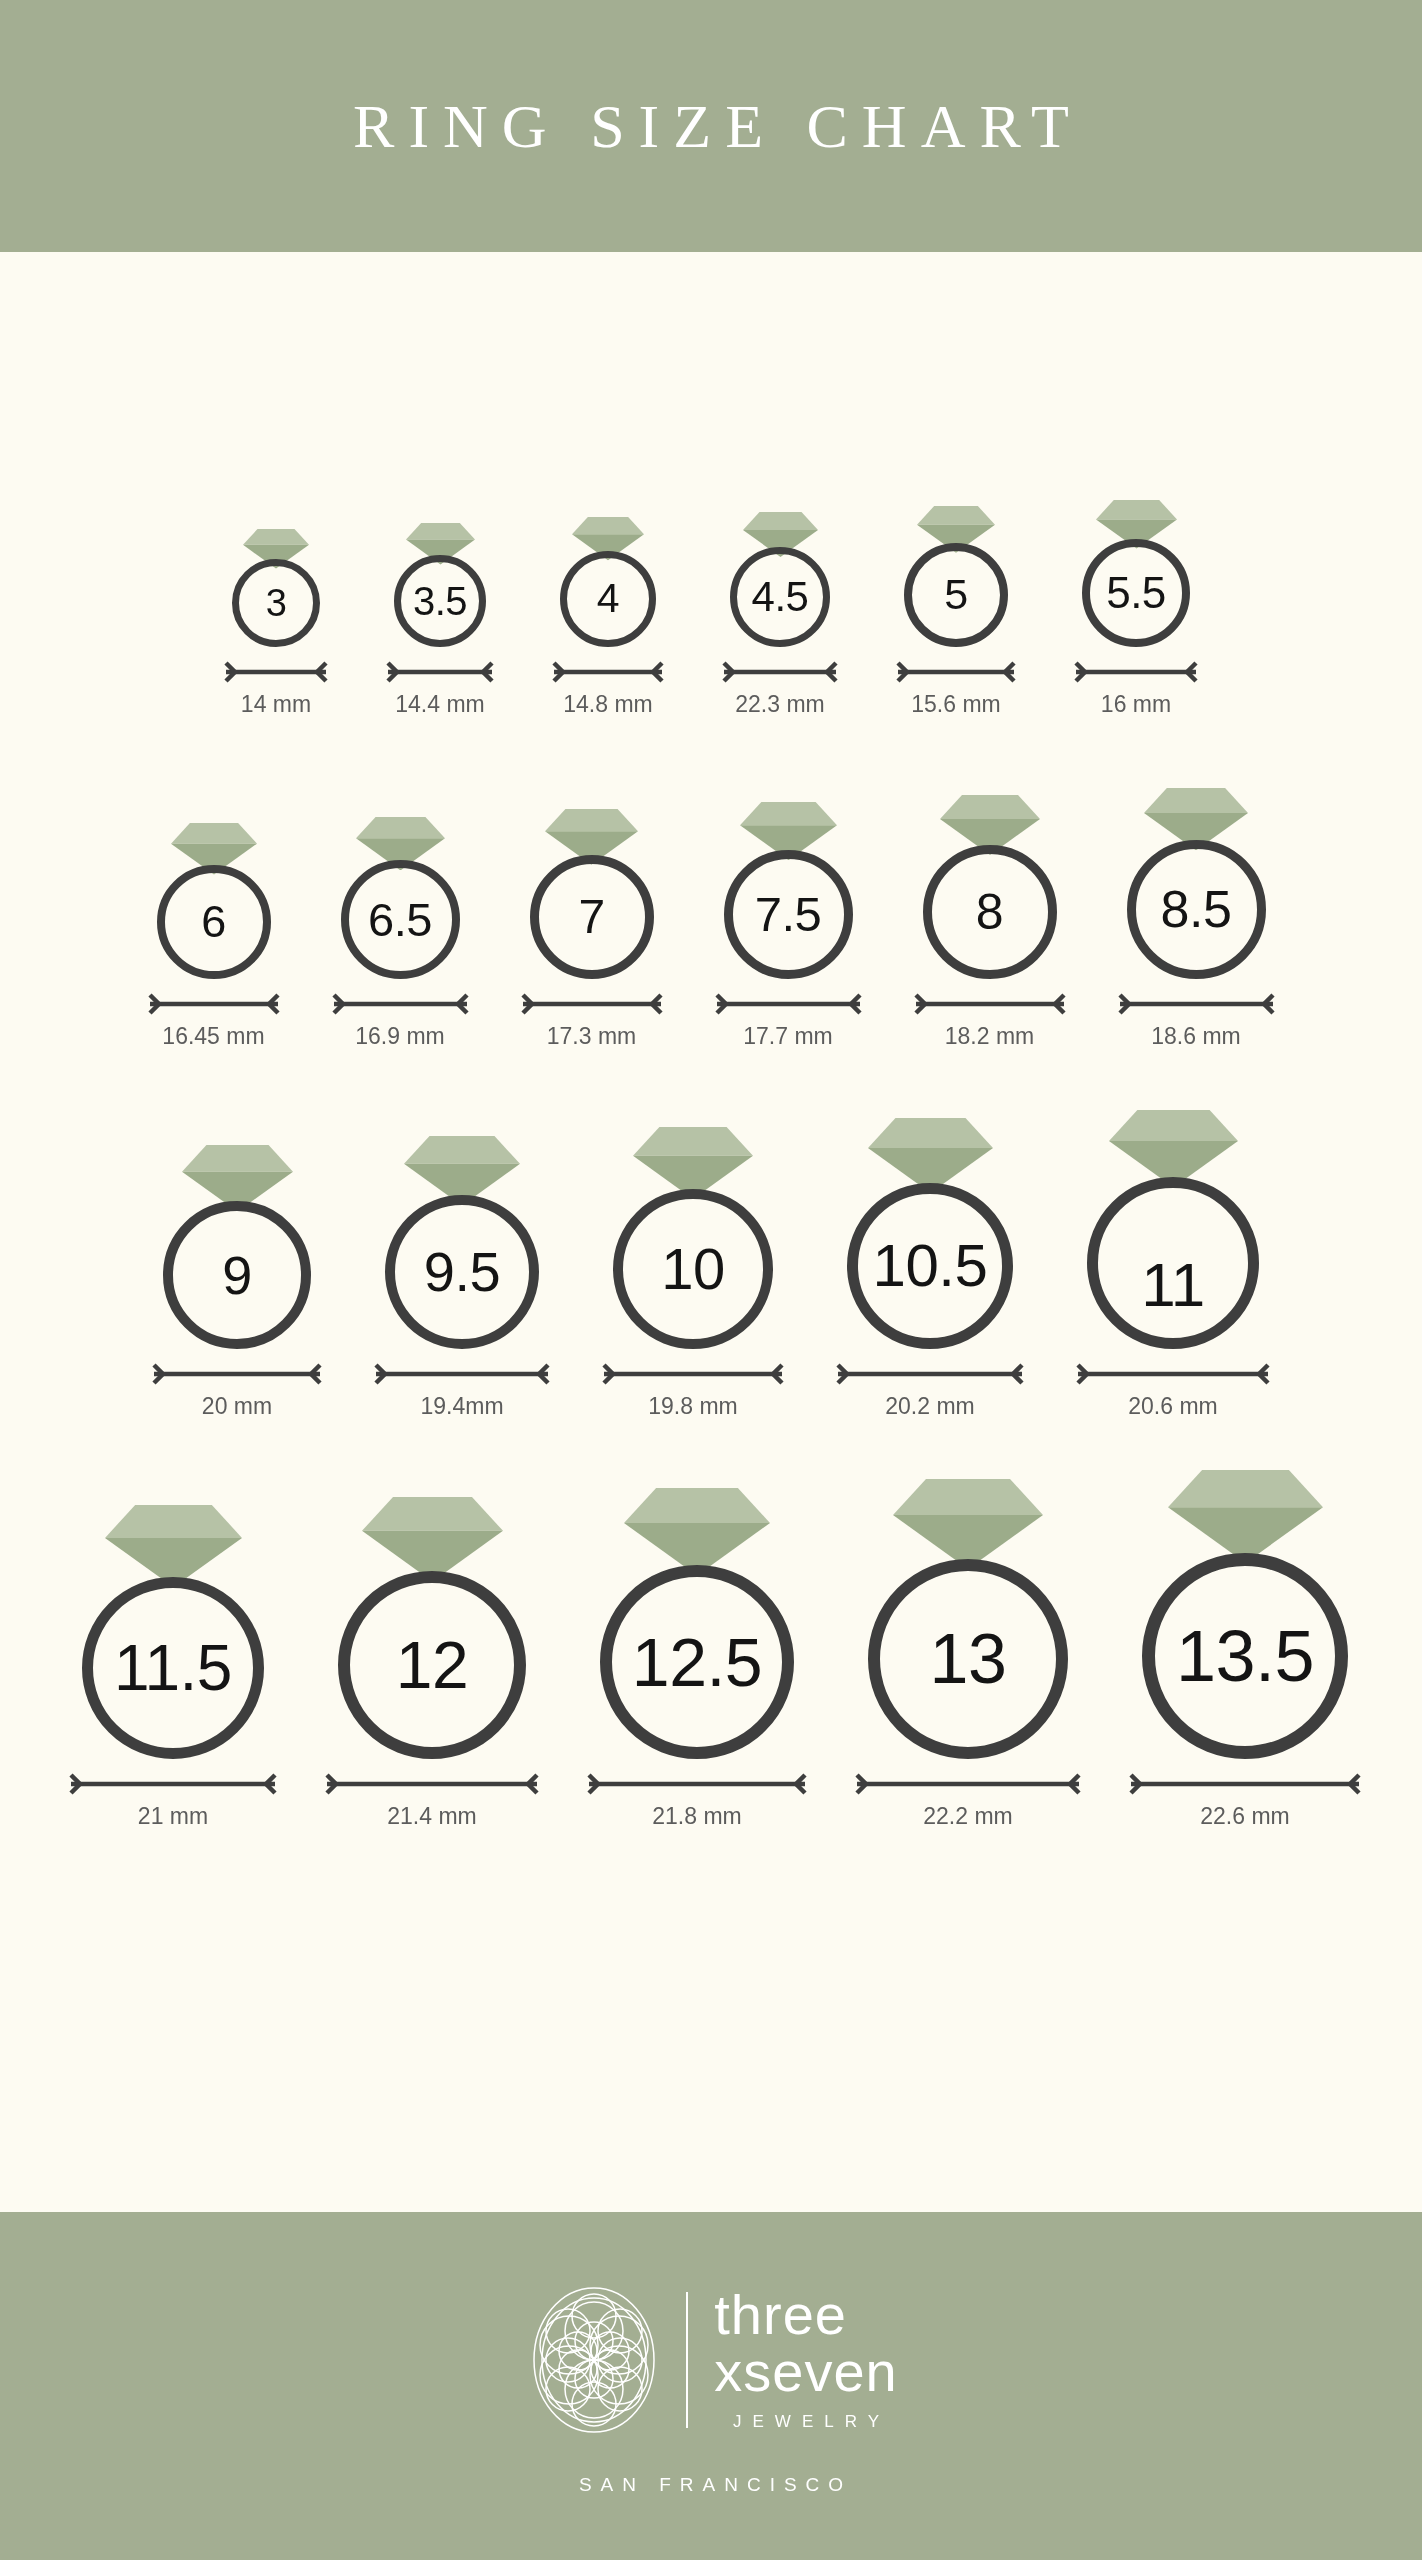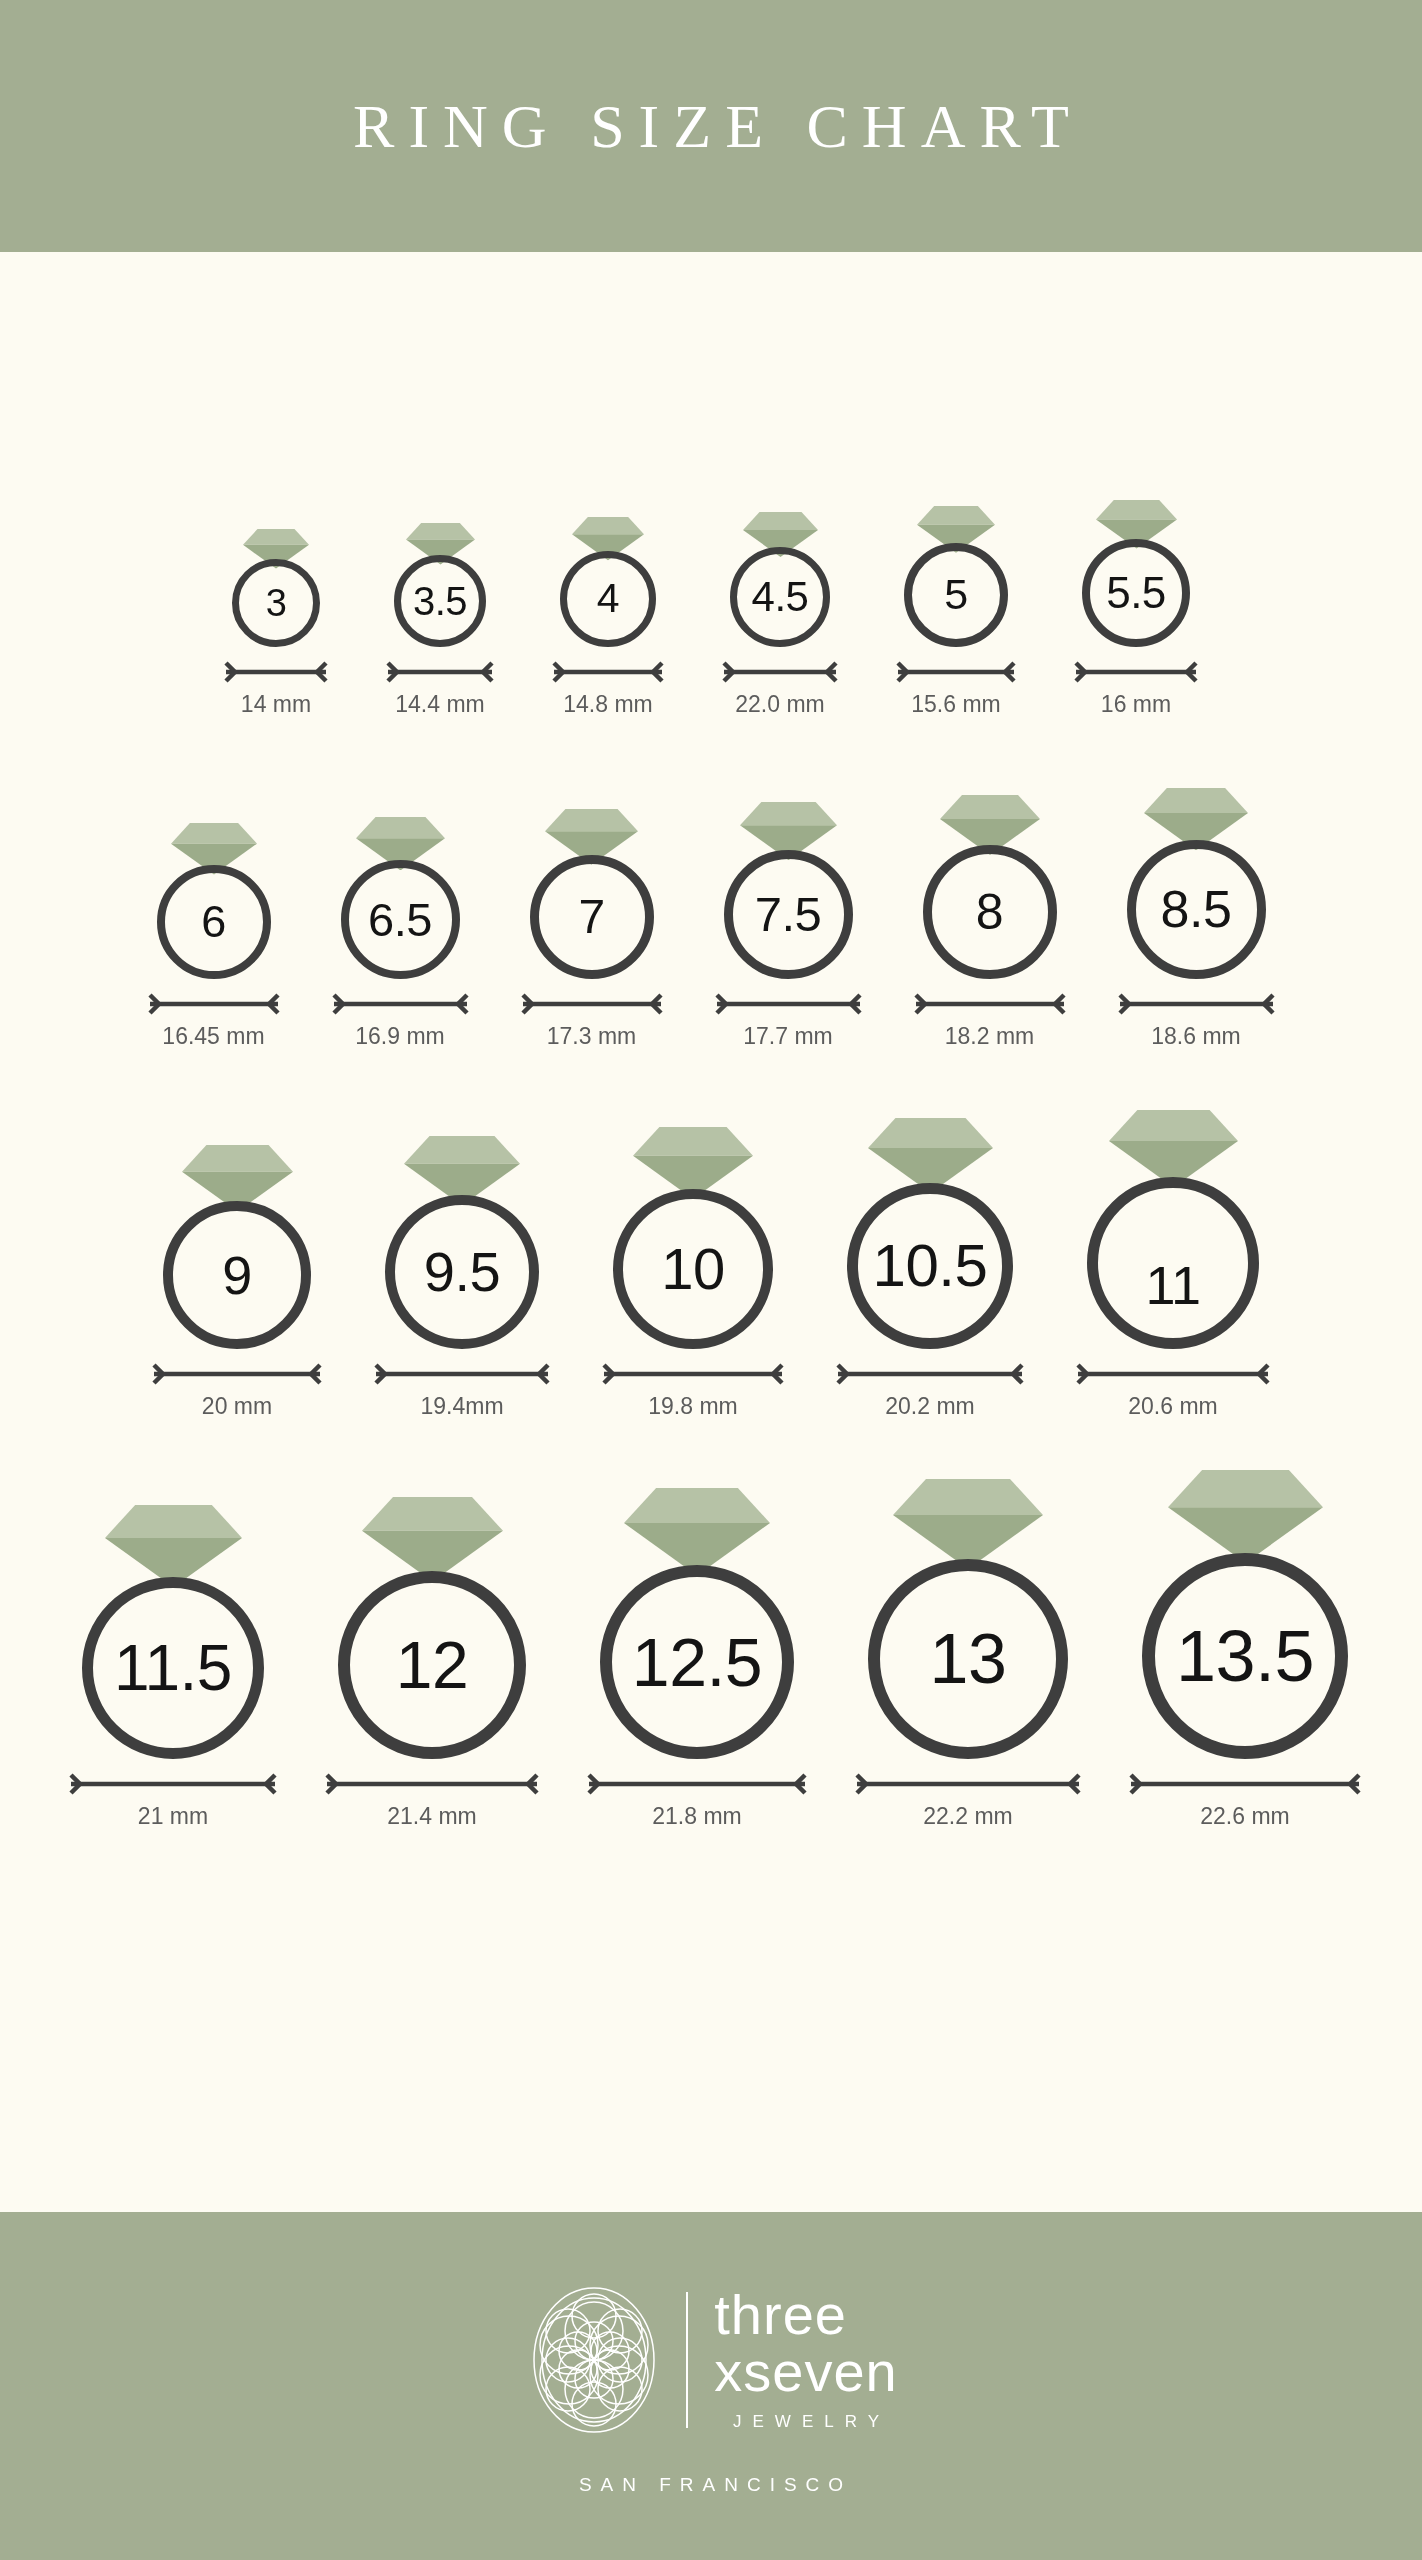--- a/index.html
+++ b/index.html
@@ -273,21 +273,21 @@
           <div class="measure-wrap">
             <div style="line-height: 0;">
               <svg width="116" height="22" viewBox="0 0 116 22">
                 <g stroke="#3E3E3E" stroke-width="4.5" stroke-linecap="butt" fill="none">
                   <line x1="2" y1="11" x2="114" y2="11"></line>
                   <polyline points="2,2 11,11 2,20" transform="translate(0,0) scale(1,1)"></polyline>
                   <polyline points="114,2 105,11 114,20"></polyline>
                 </g>
               </svg>
             </div>
-            <div class="measure-label">22.0 mm</div>
+            <div class="measure-label">22.3 mm</div>
           </div>
         </div>
         <div class="ring-cell">
           <div class="gem-wrap">
             <svg width="78" height="46.8" viewBox="0 0 78 46.8">
               <polygon points="17.16,0 60.84,0 78,18.72 0,18.72" fill="#B6C2A6"></polygon>
               <polygon points="0,18.72 78,18.72 39,46.8" fill="#9CAC8A"></polygon>
             </svg>
           </div>
           <div class="ring-circle" style="width: 104px; height: 104px; border-width: 8px;">
@@ -564,21 +564,21 @@
           </div>
         </div>
         <div class="ring-cell">
           <div class="gem-wrap">
             <svg width="129" height="77.39999999999999" viewBox="0 0 129 77.39999999999999">
               <polygon points="28.38,0 100.62,0 129,30.959999999999997 0,30.959999999999997" fill="#B6C2A6"></polygon>
               <polygon points="0,30.959999999999997 129,30.959999999999997 64.5,77.39999999999999" fill="#9CAC8A"></polygon>
             </svg>
           </div>
           <div class="ring-circle" style="width: 172px; height: 172px; border-width: 11px;">
-            <div class="ring-size-label" style="font-size: 54px; margin-top: 44px;">11</div>
+            <div class="ring-size-label" style="font-size: 62px; margin-top: 44px;">11</div>
           </div>
           <div class="measure-wrap">
             <div style="line-height: 0;">
               <svg width="194" height="22" viewBox="0 0 194 22">
                 <g stroke="#3E3E3E" stroke-width="4.5" stroke-linecap="butt" fill="none">
                   <line x1="2" y1="11" x2="192" y2="11"></line>
                   <polyline points="2,2 11,11 2,20" transform="translate(0,0) scale(1,1)"></polyline>
                   <polyline points="192,2 183,11 192,20"></polyline>
                 </g>
               </svg>

